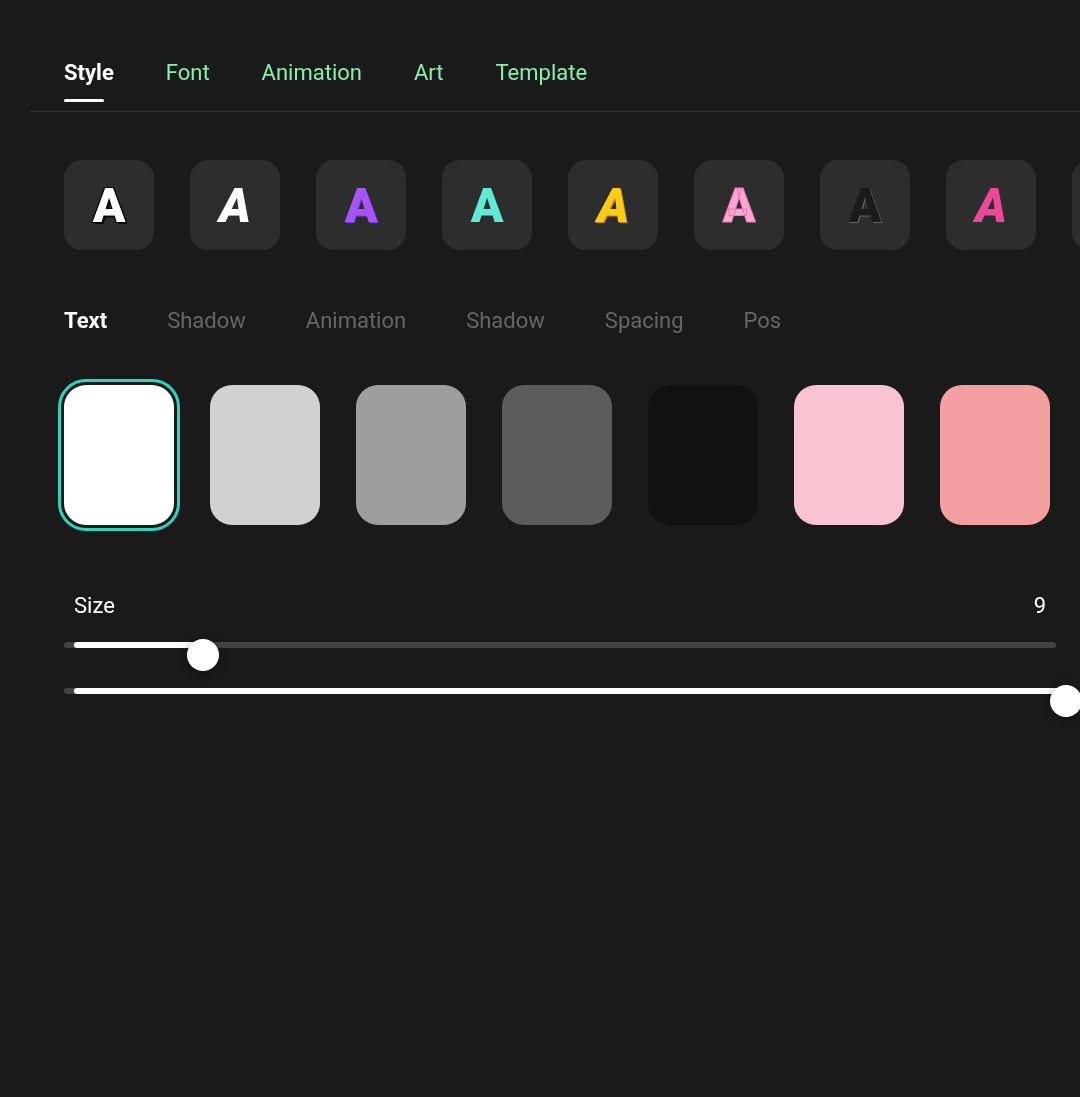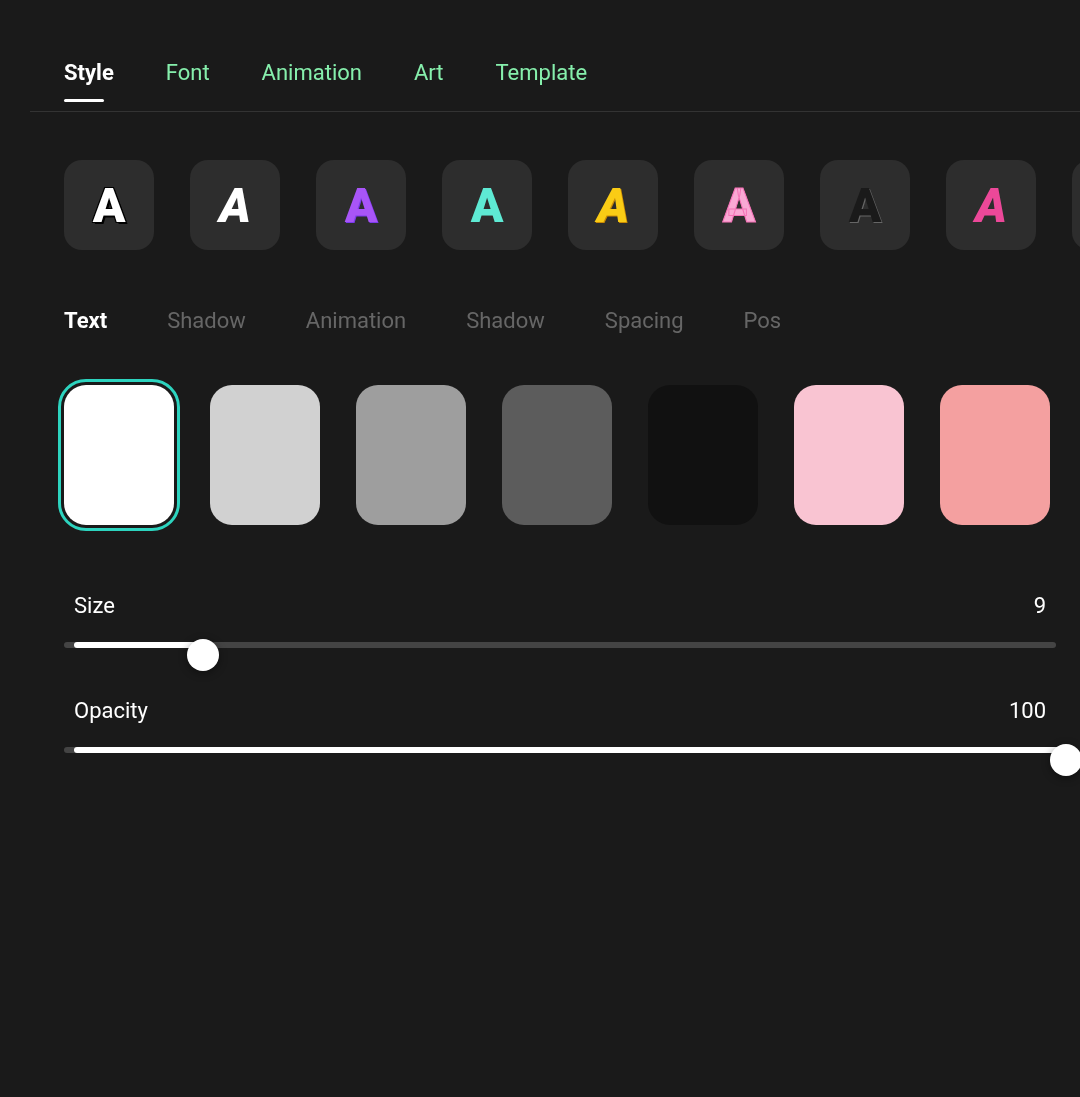--- a/index.html
+++ b/index.html
@@ -244,21 +244,17 @@
     <span class="slider-label">Size</span>
     <span class="slider-value">9</span>
   </div>
   <div class="slider-track">
     <div class="slider-fill" id="size-fill" style="width: 13%;"></div>
     <div class="slider-thumb" id="size-thumb" style="left: calc(13% - 16px);"></div>
   </div>
 </div>
 
 <div class="slider-section">
-  <div class="slider-header">
-    <span class="slider-label">Opacity</span>
-    <span class="slider-value">100</span>
-  </div>
   <div class="slider-track">
     <div class="slider-fill" id="opacity-fill" style="width: 100%;"></div>
     <div class="slider-thumb" id="opacity-thumb" style="left: calc(100% - 16px);"></div>
   </div>
 </div>
 
 </body></html>

